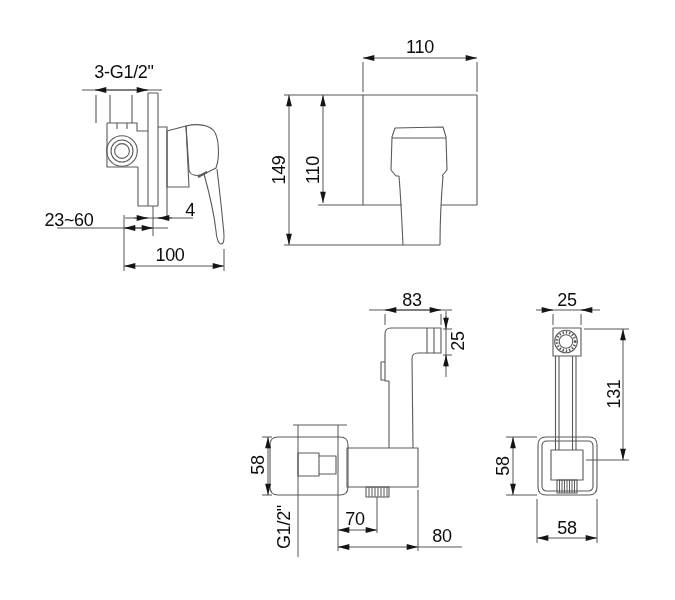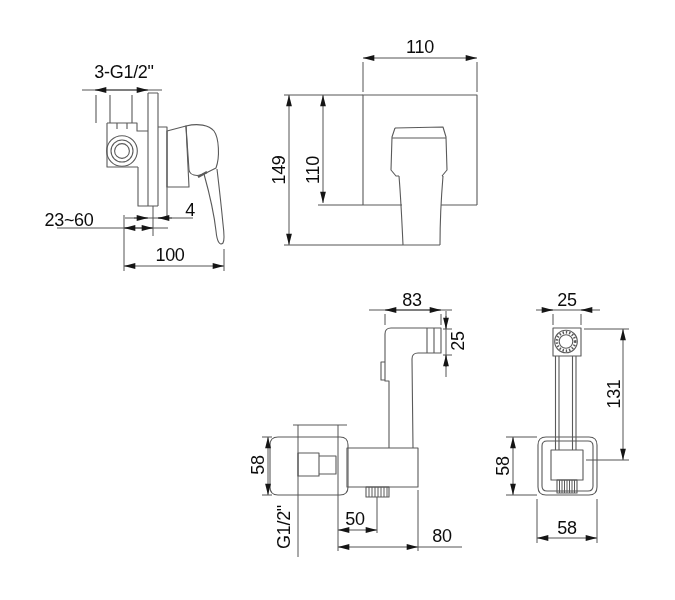--- a/index.html
+++ b/index.html
@@ -121,21 +121,21 @@
   <div class="lbl" style="left:170px;top:255px">100</div>
 
   <div class="lbl" style="left:420px;top:47px">110</div>
   <div class="lbl rot" style="left:279px;top:170px">149</div>
   <div class="lbl rot" style="left:313px;top:170px">110</div>
 
   <div class="lbl" style="left:412px;top:300px">83</div>
   <div class="lbl rot" style="left:458px;top:341px">25</div>
   <div class="lbl rot" style="left:258px;top:465px">58</div>
   <div class="lbl rot" style="left:284px;top:527px">G1/2"</div>
-  <div class="lbl" style="left:355px;top:519px">50</div>
+  <div class="lbl" style="left:355px;top:519px">70</div>
   <div class="lbl" style="left:442px;top:536px">80</div>
 
   <div class="lbl" style="left:567px;top:300px">25</div>
   <div class="lbl rot" style="left:614px;top:394px">131</div>
   <div class="lbl rot" style="left:503px;top:466px">58</div>
   <div class="lbl" style="left:567px;top:528px">58</div>
 
 </div>
 
 </body></html>

